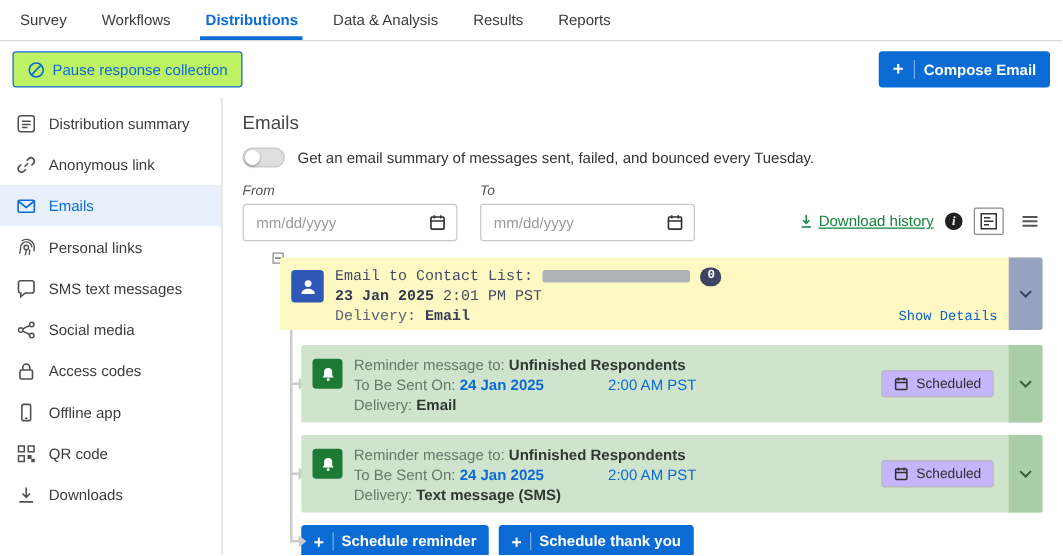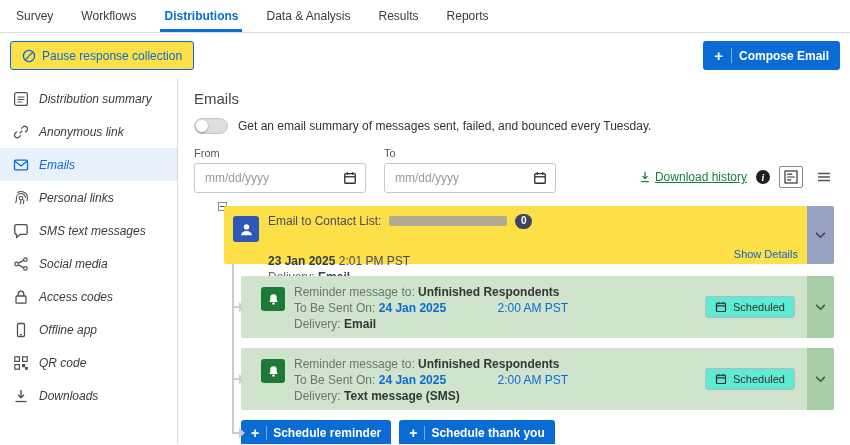--- a/index.html
+++ b/index.html
@@ -13,43 +13,43 @@
 
   
   .nav { display:flex; align-items:stretch; height:33px; border-bottom:1px solid #d9d9d9; padding-left:2px; background:#fff; }
   .tab { display:flex; align-items:center; padding:0 14px; color:#3b3b3b; cursor:pointer; position:relative; white-space:nowrap; }
   .tab.active { color:#0b6bd4; font-weight:bold; }
   .tab.active::after { content:""; position:absolute; left:10px; right:10px; bottom:0; height:3px; background:#0b6bd4; }
 
   
   .toolbar { display:flex; align-items:center; justify-content:space-between; height:45px; padding:0 10px; }
   .btn-outline { display:inline-flex; align-items:center; gap:6px; border:1px solid #0b6bd4; color:#0b6bd4;
-    background:#fde047; height:29px; padding:0 11px; border-radius:3px; font-size:12px; cursor:pointer; font-family:inherit; }
+    background:#bef264; height:29px; padding:0 11px; border-radius:3px; font-size:12px; cursor:pointer; font-family:inherit; }
   .btn-primary { display:inline-flex; align-items:center; border:none; color:#fff; background:#0b6bd4;
     height:29px; padding:0 11px; border-radius:3px; font-size:12px; font-weight:bold; cursor:pointer; font-family:inherit; }
   .btn-primary .plus { font-size:15px; line-height:1; margin-right:7px; padding-right:8px; border-right:1px solid rgba(255,255,255,.45); }
 
   
   .content { display:flex; height:366px; }
   .sidebar { width:178px; flex:0 0 178px; border-right:1px solid #d9d9d9; padding-top:4px; }
-  .side-item { display:flex; align-items:center; gap:10px; height:33px; padding:0 13px; color:#3b3b3b; cursor:pointer; white-space:nowrap;font-style:italic; }
+  .side-item { display:flex; align-items:center; gap:10px; height:33px; padding:0 13px; color:#3b3b3b; cursor:pointer; white-space:nowrap; }
   .side-item .ic { color:#4f4f4f; flex:0 0 auto; display:flex; }
   .side-item.active { background:#e7f0fb; color:#0b6bd4; }
   .side-item.active .ic { color:#0b6bd4; }
 
   
   .main { flex:1; padding:12px 14px 0 16px; overflow:hidden; }
   .title { font-size:15px; color:#464646; margin:0 0 11px; font-weight:normal; }
   .toggle-row { display:flex; align-items:center; gap:10px; margin-bottom:13px; }
   .switch { width:34px; height:16px; border-radius:9px; background:#dedede; border:1px solid #c6c6c6; position:relative; cursor:pointer; flex:0 0 auto; }
   .knob { position:absolute; left:1px; top:1px; width:12px; height:12px; background:#fff; border-radius:50%; box-shadow:0 1px 2px rgba(0,0,0,.35); }
 
   .filters { display:flex; align-items:flex-end; margin-bottom:13px; }
   .datecol { margin-right:18px; }
-  .datelabel { font-size:11px; color:#555; margin-bottom:4px; }
+  .datelabel { font-size:11px; color:#555; margin-bottom:4px;font-style:italic; }
   .datefield { display:flex; align-items:center; width:172px; height:30px; border:1px solid #c9c9c9; border-radius:3px; padding:0 8px; background:#fff; }
   .datefield input { border:none; outline:none; flex:1; min-width:0; font-size:12px; color:#333; font-family:inherit; }
   .datefield input::placeholder { color:#9a9a9a; }
   .datefield .ic { color:#2f2f2f; }
 
   .history { margin-left:auto; display:flex; align-items:center; gap:9px; padding-bottom:5px; }
   .dl-link { display:inline-flex; align-items:center; gap:5px; color:#15803d; text-decoration:underline; cursor:pointer; }
   .info { width:14px; height:14px; border-radius:50%; background:#1f1f1f; color:#fff; font-size:10px; font-weight:bold; font-style:italic;
     display:flex; align-items:center; justify-content:center; font-family:"Liberation Serif", serif; cursor:pointer; }
   .view-btn { width:24px; height:22px; display:flex; align-items:center; justify-content:center; color:#555; cursor:pointer; }
@@ -60,48 +60,48 @@
   .vline { position:absolute; left:38px; top:58px; width:2px; height:170px; background:#cccccc; }
   .connector { position:absolute; left:38px; width:8px; height:2px; background:#cccccc; }
   .connector::after { content:""; position:absolute; right:-5px; top:-4px; width:0; height:0;
     border-left:6px solid #cccccc; border-top:5px solid transparent; border-bottom:5px solid transparent; }
   .c1 { top:100px; } .c2 { top:172px; } .c3 { top:226px; }
 
   .treetoggle { position:absolute; left:24px; top:-4px; width:9px; height:9px; background:#fff; border:1px solid #8a8a8a;
     cursor:pointer; display:flex; align-items:center; justify-content:center; }
   .treetoggle::before { content:""; width:5px; height:1px; background:#555; }
 
-  .card { display:flex; background:#fde047; border-radius:2px; position:relative; height:58px; }
+  .card { display:flex; background:#fef9c3; border-radius:2px; position:relative; height:58px;font-family:Liberation Mono, monospace; }
   .card .body { flex:1; position:relative; padding:7px 10px 0 9px; display:flex; gap:9px; }
   .avatar { width:26px; height:26px; border-radius:3px; background:#2e57b8; display:flex; align-items:center; justify-content:center; margin-top:3px; flex:0 0 auto; }
   .lines { line-height:16px; }
   .l1 { color:#454b63; display:flex; align-items:center; gap:8px; }
   .redacted { width:118px; height:10px; background:#8d96b3; border-radius:2px; opacity:.7; filter:blur(.5px); }
   .badge { min-width:17px; height:15px; padding:0 5px; border-radius:8px; background:#3d4560; color:#fff; font-size:10px; font-weight:bold;
     display:inline-flex; align-items:center; justify-content:center; }
-  .l2 { color:#454b63;margin-top:24px; }
+  .l2 { color:#454b63; }
   .l2 .dt { font-weight:bold; color:#333a52; }
   .l3 { color:#5c627a; }
   .l3 .dv { font-weight:bold; color:#383f58; }
   .show-details { position:absolute; right:9px; bottom:4px; color:#0b62d0; font-size:11px; cursor:pointer; }
   .chev { width:27px; flex:0 0 27px; display:flex; align-items:center; justify-content:center; background:#97a2c3;
     border-radius:0 2px 2px 0; cursor:pointer; color:#39405c; }
 
   .rcard { display:flex; background:#cfe3cd; border-radius:2px; height:62px; margin-left:17px; position:relative; }
   .rcard.first { margin-top:12px; }
   .rcard.second { margin-top:10px; }
-  .rcard .body { flex:1; position:relative; padding:8px 10px 0 20px; display:flex; gap:9px; }
+  .rcard .body { flex:1; position:relative; padding:8px 10px 0 9px; display:flex; gap:9px; }
   .ravatar { width:24px; height:24px; border-radius:3px; background:#1d7a34; display:flex; align-items:center; justify-content:center; margin-top:3px; flex:0 0 auto; }
   .rl { line-height:16px; }
   .muted { color:#68776a; }
   .rv { font-weight:bold; color:#313831; }
   .blue-dt { color:#0b6bd4; font-weight:bold; }
   .blue-tm { color:#0b6bd4;margin-left:48px; }
   .sched { position:absolute; right:12px; top:50%; transform:translateY(-50%); display:inline-flex; align-items:center; gap:6px;
-    background:#5eead4; border:1px solid #b9b9b9; border-radius:3px; padding:4px 9px; font-size:11px; color:#2f2f2f; cursor:pointer; }
+    background:#c4b5fd; border:1px solid #b9b9b9; border-radius:3px; padding:4px 9px; font-size:11px; color:#2f2f2f; cursor:pointer; }
   .rchev { width:27px; flex:0 0 27px; display:flex; align-items:center; justify-content:center; background:#a9cda6;
     border-radius:0 2px 2px 0; cursor:pointer; color:#3c5a3a; }
 
   .actions { margin-left:17px; margin-top:10px; display:flex; gap:8px; }
   .actions .btn-primary { height:26px; font-size:12px; padding:0 10px; }
   .actions .plus { font-size:14px; margin-right:6px; padding-right:7px; }
 </style>
 </head>
 <body>
 

